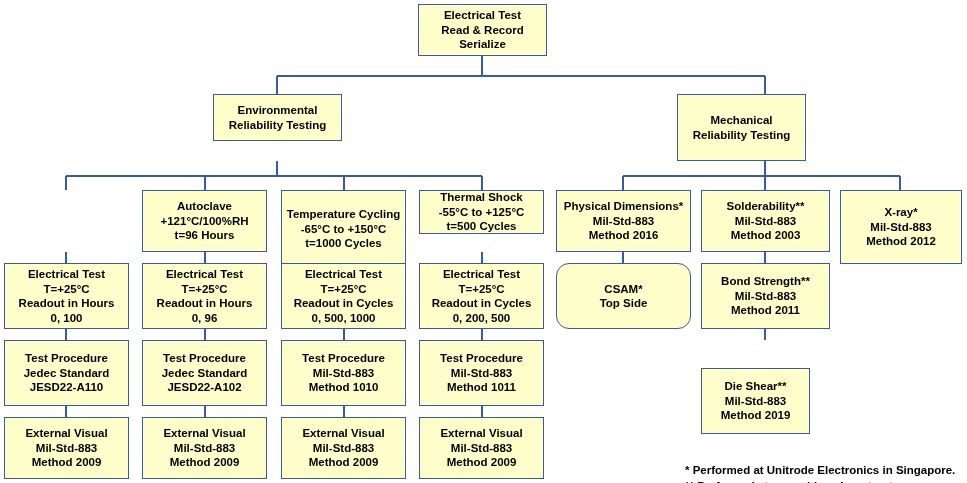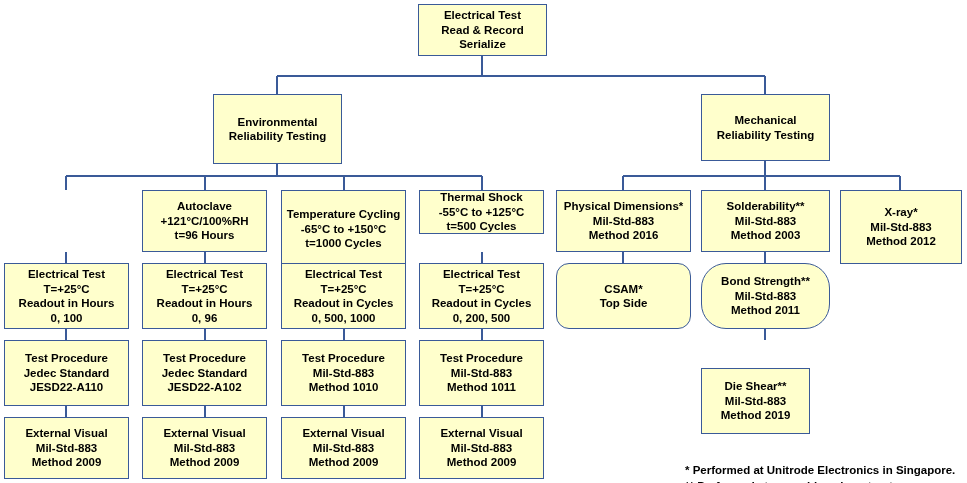--- a/index.html
+++ b/index.html
@@ -108,25 +108,25 @@
       <path d="M 765 329 L 765 340"></path>
     </g>
   </svg>
 
   <div class="node" style="left:418px; top:4px; width:129px; height:52px;">
     <span class="ln">Electrical Test</span>
     <span class="ln">Read &amp; Record</span>
     <span class="ln">Serialize</span>
   </div>
 
-  <div class="node" style="left:213px; top:94px; width:129px; height:70px;text-align:right;">
+  <div class="node" style="left:213px; top:94px; width:129px; height:47px;text-align:right;">
     <span class="ln">Environmental</span>
     <span class="ln">Reliability Testing</span>
   </div>
-  <div class="node" style="left:701px; top:94px; width:129px; height:67px;">
+  <div class="node" style="left:677px; top:94px; width:129px; height:67px;">
     <span class="ln">Mechanical</span>
     <span class="ln">Reliability Testing</span>
   </div>
 
   <div class="node" style="left:142px; top:190px; width:125px; height:62px;">
     <span class="ln">Autoclave</span>
     <span class="ln">+121°C/100%RH</span>
     <span class="ln">t=96 Hours</span>
   </div>
   <div class="node" style="left:281px; top:190px; width:125px; height:78px;">
@@ -178,21 +178,21 @@
     <span class="ln">Electrical Test</span>
     <span class="ln">T=+25°C</span>
     <span class="ln">Readout in Cycles</span>
     <span class="ln">0, 200, 500</span>
   </div>
 
   <div class="node" style="left:556px; top:263px; width:135px; height:66px;border-radius:13px;">
     <span class="ln">CSAM*</span>
     <span class="ln">Top Side</span>
   </div>
-  <div class="node" style="left:701px; top:263px; width:129px; height:66px;border-radius:25px;">
+  <div class="node" style="left:701px; top:263px; width:129px; height:66px;">
     <span class="ln">Bond Strength**</span>
     <span class="ln">Mil-Std-883</span>
     <span class="ln">Method 2011</span>
   </div>
 
   <div class="node" style="left:4px; top:340px; width:125px; height:66px;">
     <span class="ln">Test Procedure</span>
     <span class="ln">Jedec Standard</span>
     <span class="ln">JESD22-A110</span>
   </div>

